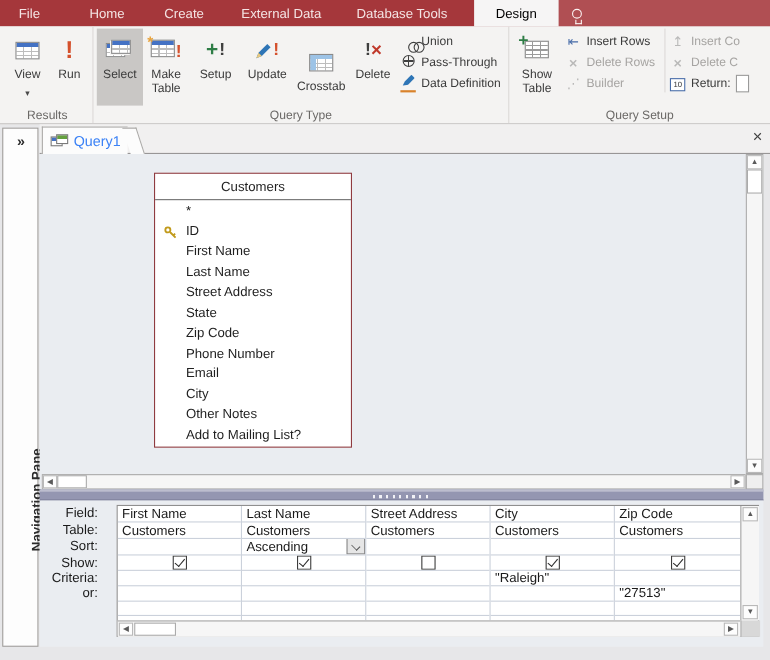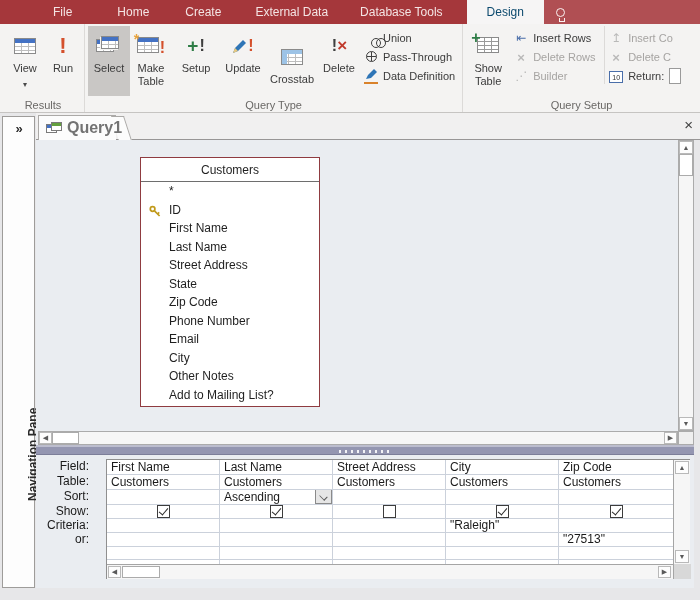--- a/index.html
+++ b/index.html
@@ -2,21 +2,21 @@
 <html><head>
 <meta charset="utf-8">
 <style>
   * { margin:0; padding:0; box-sizing:border-box; }
   html,body { width:700px; height:600px; overflow:hidden; }
   body { font-family:"Liberation Sans", sans-serif; background:#E7E7E9; position:relative; font-size:12px; color:#262626; }
 
   
   .tabs-bar { position:absolute; left:0; top:0; width:700px; height:24px; background:#A5373B; display:flex; align-items:stretch; }
   .rtab { display:flex; align-items:center; padding:0 14px; color:#F4E4E4; font-size:12px; cursor:default; white-space:nowrap; }
-  .rtab.active { background:#F6F5F5; color:#0c4a6e; }
+  .rtab.active { background:#F6F5F5; color:#000000; }
   .tellme { flex:1; background:#B04F53; display:flex; align-items:center; gap:8px; padding:0 12px; color:#FBF2F2; overflow:hidden; white-space:nowrap; }
   .bulb { width:9px; height:9px; border:1.5px solid #FBF2F2; border-radius:50%; position:relative; flex:0 0 auto; }
   .bulb::after { content:""; position:absolute; left:2px; top:9px; width:4px; height:3px; border-bottom:1.5px solid #FBF2F2; border-left:1px solid #FBF2F2; border-right:1px solid #FBF2F2; }
 
   
   .ribbon { position:absolute; left:0; top:24px; width:700px; height:89px; background:#F4F3F2; border-bottom:1px solid #C6C4C2; display:flex; padding-left:2px; overflow:hidden; }
   .rgroup { position:relative; border-right:1px solid #DCDAD8; padding:2px 3px 16px 3px; display:flex; align-items:flex-start; }
   .rgroup-label { position:absolute; bottom:1px; left:0; width:100%; text-align:center; font-size:11px; color:#6A6866; white-space:nowrap; }
   .bigbtn { display:flex; flex-direction:column; align-items:center; padding-top:4px; height:70px; cursor:default; }
   .bigbtn.sel { background:#C9C7C5; }
@@ -60,21 +60,21 @@
   .upcol-ic::before { content:"↥"; font-size:12px; color:#8a8a8a; }
   .ret-ic { width:14px; height:12px; border:1px solid #4A6EA9; background:#fff; font-size:7px; line-height:11px; text-align:center; color:#333; display:inline-block; }
   .retbox { width:12px; height:16px; background:#fff; border:1px solid #9a9a9a; flex:0 0 auto; }
   .showtbl-wrap { position:relative; }
   .showtbl-wrap .plus { position:absolute; left:-6px; top:-8px; font-size:16px; }
 
   
   .doc-tabbar { position:absolute; left:36px; top:113px; width:664px; height:27px; background:#F1F0F0; border-bottom:1px solid #989696; }
   .dtab { position:absolute; left:2px; top:2px; height:25px; width:78px; background:#FCFCFC; border:1px solid #ABA9A7; border-right:none; border-bottom:none; display:flex; align-items:center; gap:5px; padding-left:7px; }
   .dtab::after { content:""; position:absolute; top:0; right:-8px; width:12px; height:100%; background:#FCFCFC; border-right:1px solid #ABA9A7; border-top:1px solid #ABA9A7; transform:skewX(18deg); transform-origin:top left; }
-  .dtab-title { font-weight:bold; color:#737373; font-size:16px; position:relative; z-index:2; }
+  .dtab-title { font-weight:normal; color:#3b82f6; font-size:13px; position:relative; z-index:2; }
   .qico { position:relative; width:16px; height:13px; flex:0 0 16px; }
   .qico .b1 { position:absolute; left:0; top:2px; width:11px; height:9px; border:1px solid #7a7a7a; background:linear-gradient(#4472C4 0 3px, rgba(0,0,0,0) 3px), #fff; }
   .qico .b2 { position:absolute; left:5px; top:0; width:11px; height:9px; border:1px solid #7a7a7a; background:linear-gradient(#63A03E 0 3px, rgba(0,0,0,0) 3px), #fff; }
   .doc-close { position:absolute; right:7px; top:3px; font-size:15px; color:#3F3F3F; cursor:default; }
 
   
   .navstrip { position:absolute; left:2px; top:116px; width:33px; height:472px; background:#FDFDFD; border:1px solid #9E9C9A; }
   .nav-expand { display:block; text-align:center; padding-top:4px; font-size:13px; font-weight:bold; color:#2B2B2B; cursor:default; letter-spacing:-1px; }
   .nav-label { position:absolute; left:50%; top:52%; transform:translate(-50%,-50%) ; writing-mode:vertical-rl; text-orientation:mixed; rotate:180deg; font-weight:bold; font-size:12px; color:#2B2B2B; white-space:nowrap; }
 
@@ -140,21 +140,21 @@
   .bp-h .sb-left { left:1px; top:1px; width:13px; height:12px; }
   .bp-h .sb-thumb { left:15px; top:1px; width:38px; height:12px; }
   .bp-h .sb-right { right:2px; top:1px; width:13px; height:12px; }
 </style>
 </head>
 <body>
 
 <div>
 
   <div class="tabs-bar">
-    <div class="rtab" style="padding:0 17px;margin-left:36px;">File</div>
+    <div class="rtab" style="padding:0 17px;">File</div>
     <div class="rtab" style="margin-left:14px;">Home</div>
     <div class="rtab" style="margin-left:8px;">Create</div>
     <div class="rtab" style="margin-left:6px;">External Data</div>
     <div class="rtab" style="margin-left:4px;">Database Tools</div>
     <div class="rtab active" style="margin-left:10px; padding:0 20px;">Design</div>
     <div class="tellme">
       <span class="bulb"></span>
     </div>
   </div>
 

